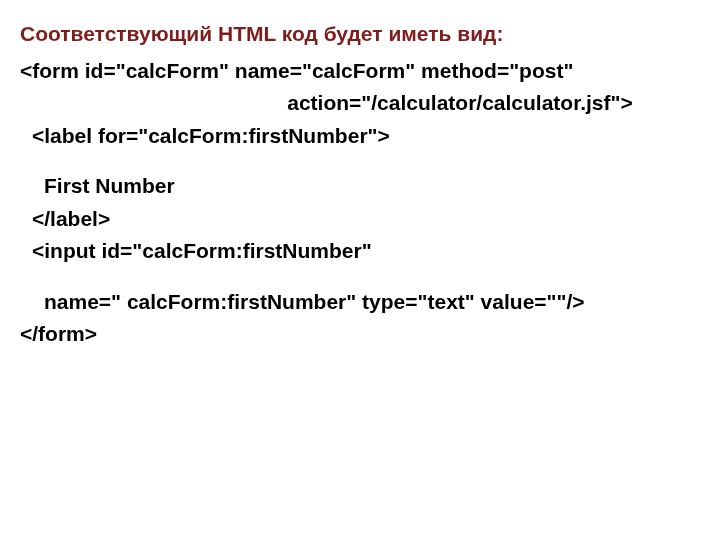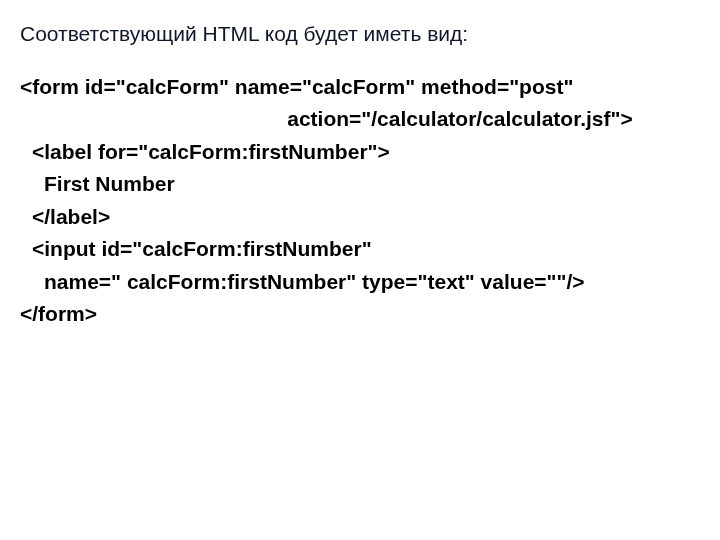--- a/index.html
+++ b/index.html
@@ -10,34 +10,35 @@
     body {
       width: 720px;
       height: 540px;
       background: #ffffff;
       padding: 18px 20px;
       font-family: Arial, Helvetica, sans-serif;
       font-size: 21px;
       line-height: 1.55;
     }
     .intro {
-      color: #0f172a;
-      font-weight: 400;
-      margin-bottom: 20px;
+      color: #7f1d1d;
+      font-weight: 700;
+      margin-bottom: 4px;
     }
     .code-line {
       color: #000000;
       font-weight: 700;
       white-space: pre;
     }
     .indent1 {
       padding-left: 12px;
     }
     .indent2 {
       padding-left: 24px;
+      margin-top: 18px;
     }
     .right-align {
       text-align: center;
       padding-left: 200px;
     }
   </style>
 </head>
 <body>
 
 <div class="intro">Соответствующий HTML код будет иметь вид:</div>

